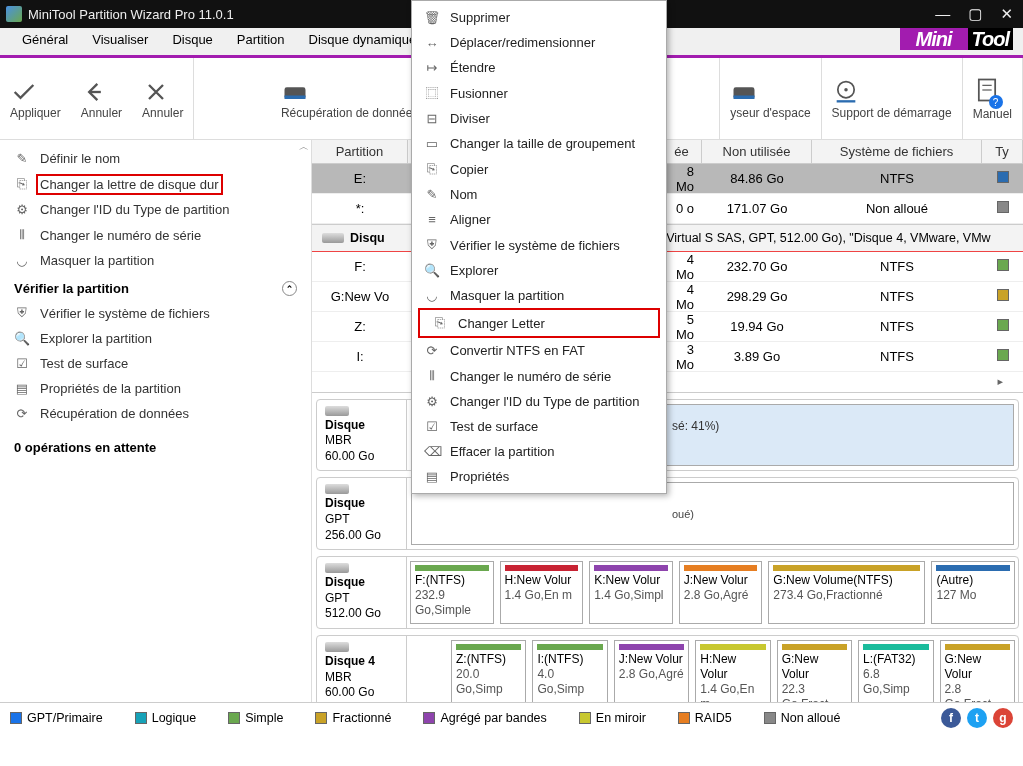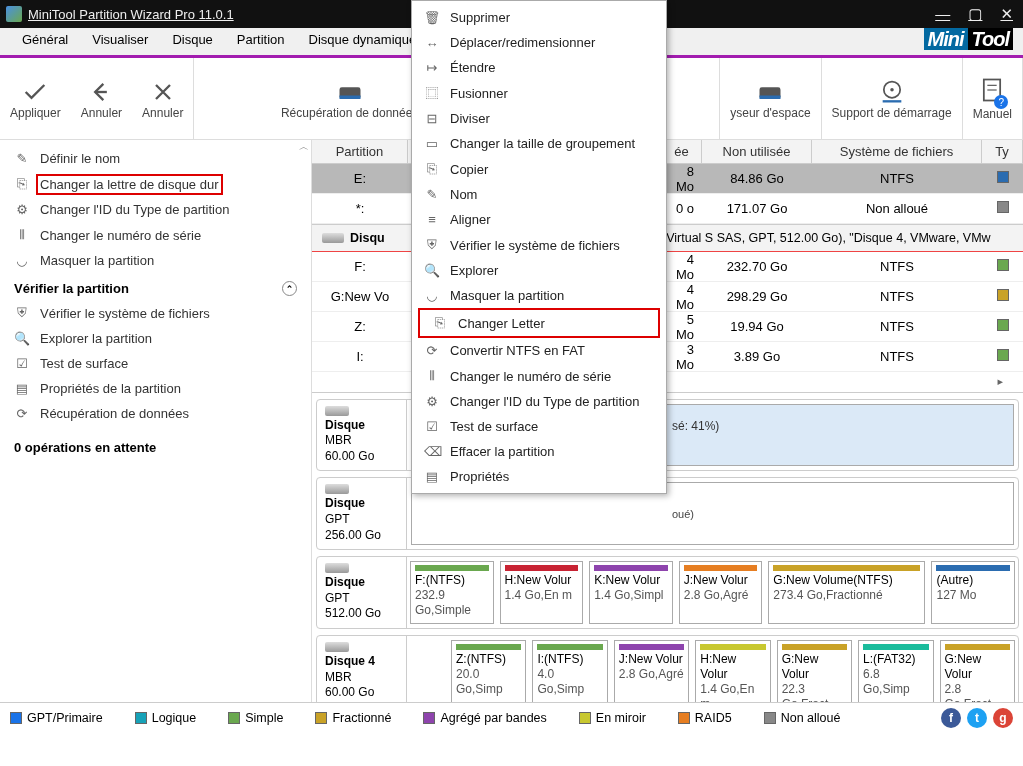--- a/index.html
+++ b/index.html
@@ -1,31 +1,31 @@
 <!DOCTYPE html>
 <html><head>
 <meta charset="utf-8">
 <style>
 * { box-sizing: border-box; margin: 0; padding: 0; font-family: "Segoe UI", Arial, sans-serif; }
 body { background: #fff; width: 1023px; height: 766px; overflow: hidden; font-size: 13px; }
 
-.titlebar { background: #111; color: #eee; height: 28px; display: flex; align-items: center; padding: 0 6px; text-decoration: underline; }
+.titlebar { background: #111; color: #eee; height: 28px; display: flex; align-items: center; padding: 0 6px; }
 .titlebar .logo { width: 16px; height: 16px; background: linear-gradient(135deg,#4a90e2,#6aa84f); border-radius: 2px; margin-right: 6px; }
 .titlebar .title { flex: 1; font-size: 13px; }
 .titlebar .win-btns { display: flex; gap: 10px; font-size: 15px; }
 .titlebar .win-btns span { cursor: pointer; padding: 0 4px; }
 
 .menubar { background: #f0f0f0; height: 30px; display: flex; align-items: flex-start; padding: 0 10px; border-bottom: 3px solid #a21caf; }
 .menubar .mitem { padding: 4px 12px; cursor: pointer; }
 .brand { margin-left: auto; font-style: italic; font-weight: bold; font-size: 20px; letter-spacing: -1px; }
-.brand .red { background: #0369a1; color: #fff; padding: 0 4px; }
+.brand .red { background: #a21caf; color: #fff; padding: 0 16px; }
 .brand .blk { background: #000; color: #fff; padding: 0 4px; }
 
 .toolbar { background: #fff; height: 82px; display: flex; align-items: center; border-bottom: 1px solid #ddd; }
-.tool { display: flex; flex-direction: column; align-items: center; padding: 6px 10px; cursor: pointer; color: #444; font-size: 12px; }
+.tool { display: flex; flex-direction: column; align-items: flex-start; padding: 6px 10px; cursor: pointer; color: #444; font-size: 12px; }
 .tool svg { width: 28px; height: 28px; }
 .tool-group { display: flex; border-right: 1px solid #ddd; height: 100%; align-items: center; }
 
 .body { display: flex; height: 562px; }
 .sidebar { width: 312px; border-right: 1px solid #ddd; padding: 6px 0; overflow: hidden; position: relative; }
 .side-item { display: flex; align-items: center; gap: 10px; padding: 5px 14px; cursor: pointer; color: #333; }
 .side-item .sicon { width: 16px; display: flex; justify-content: center; color: #666; }
 .side-header { font-weight: 600; padding: 8px 14px 4px; display: flex; align-items: center; }
 .side-header .collapse { margin-left: auto; border: 1px solid #888; border-radius: 50%; width: 15px; height: 15px; display: flex; align-items: center; justify-content: center; font-size: 9px; }
 .sidebar .topchev { position: absolute; right: 2px; top: 0; font-size: 10px; color: #666; }

